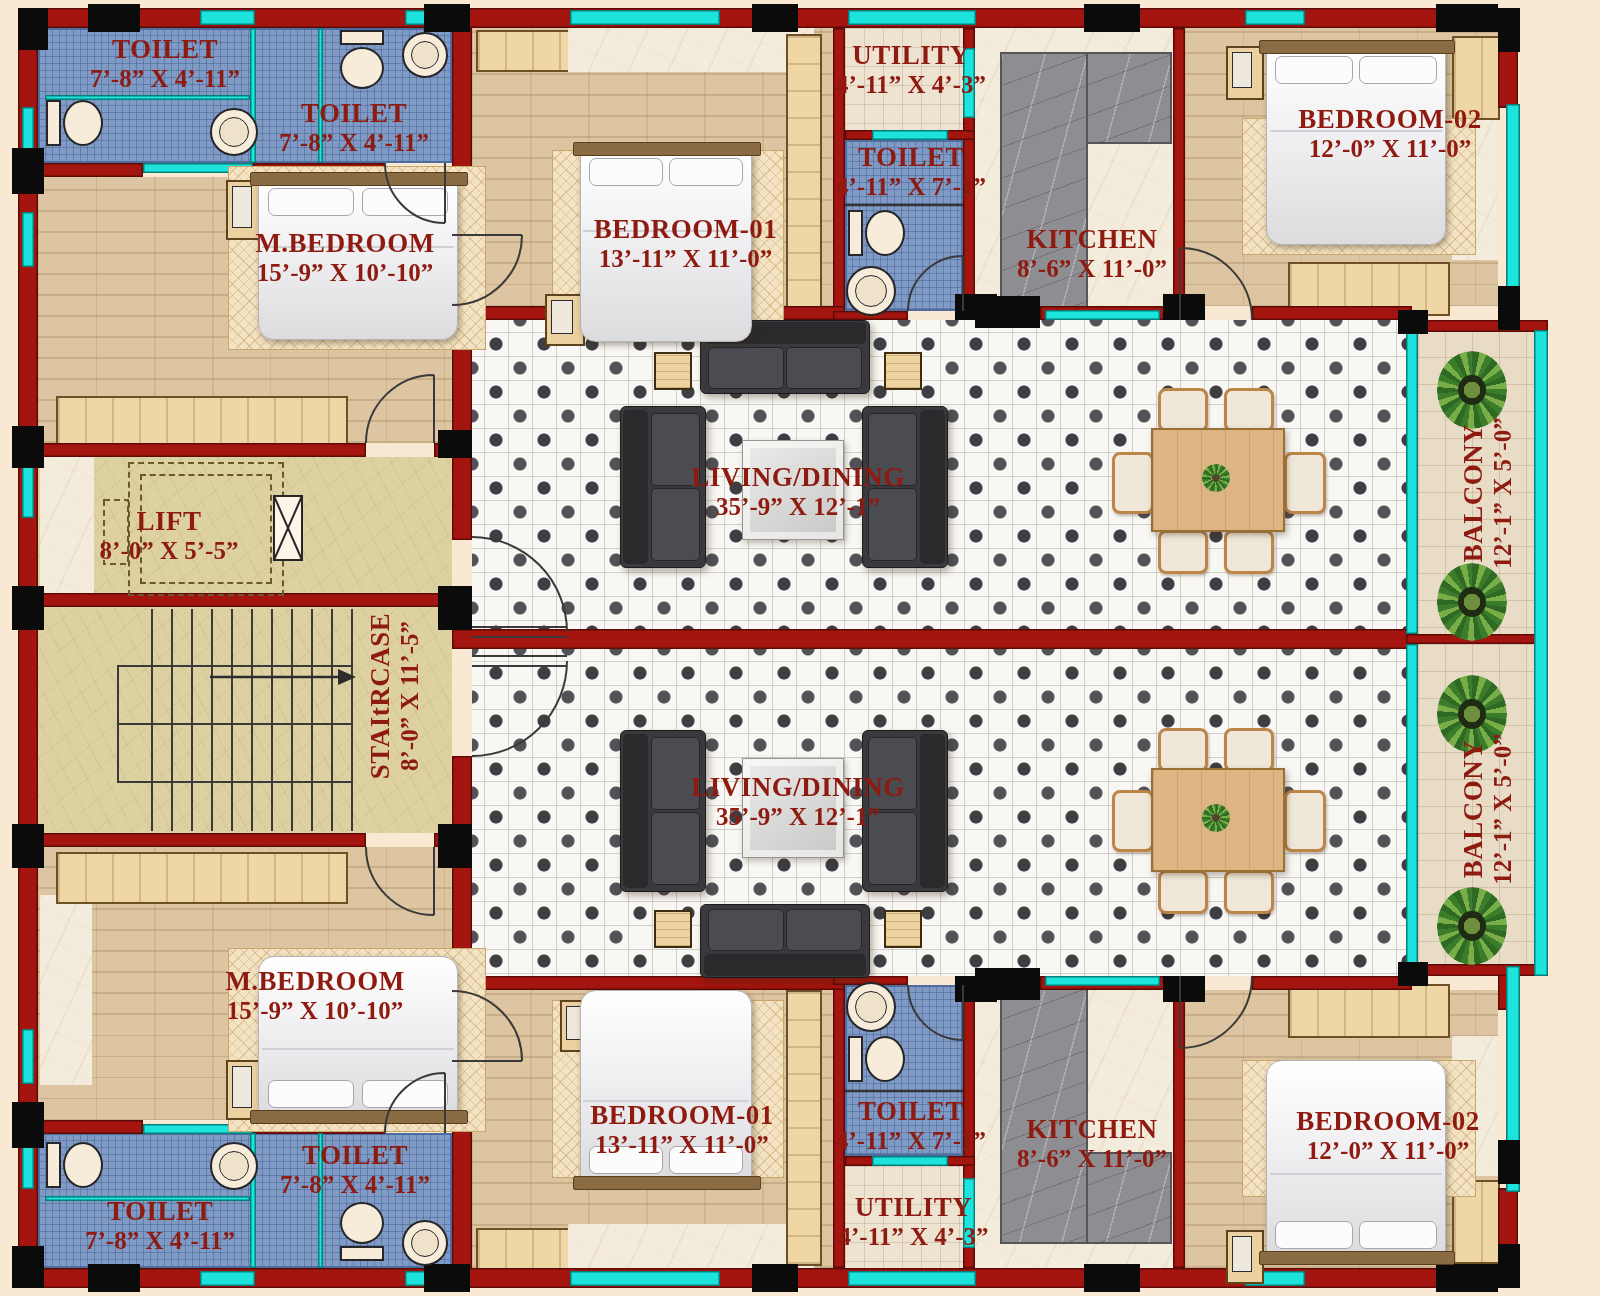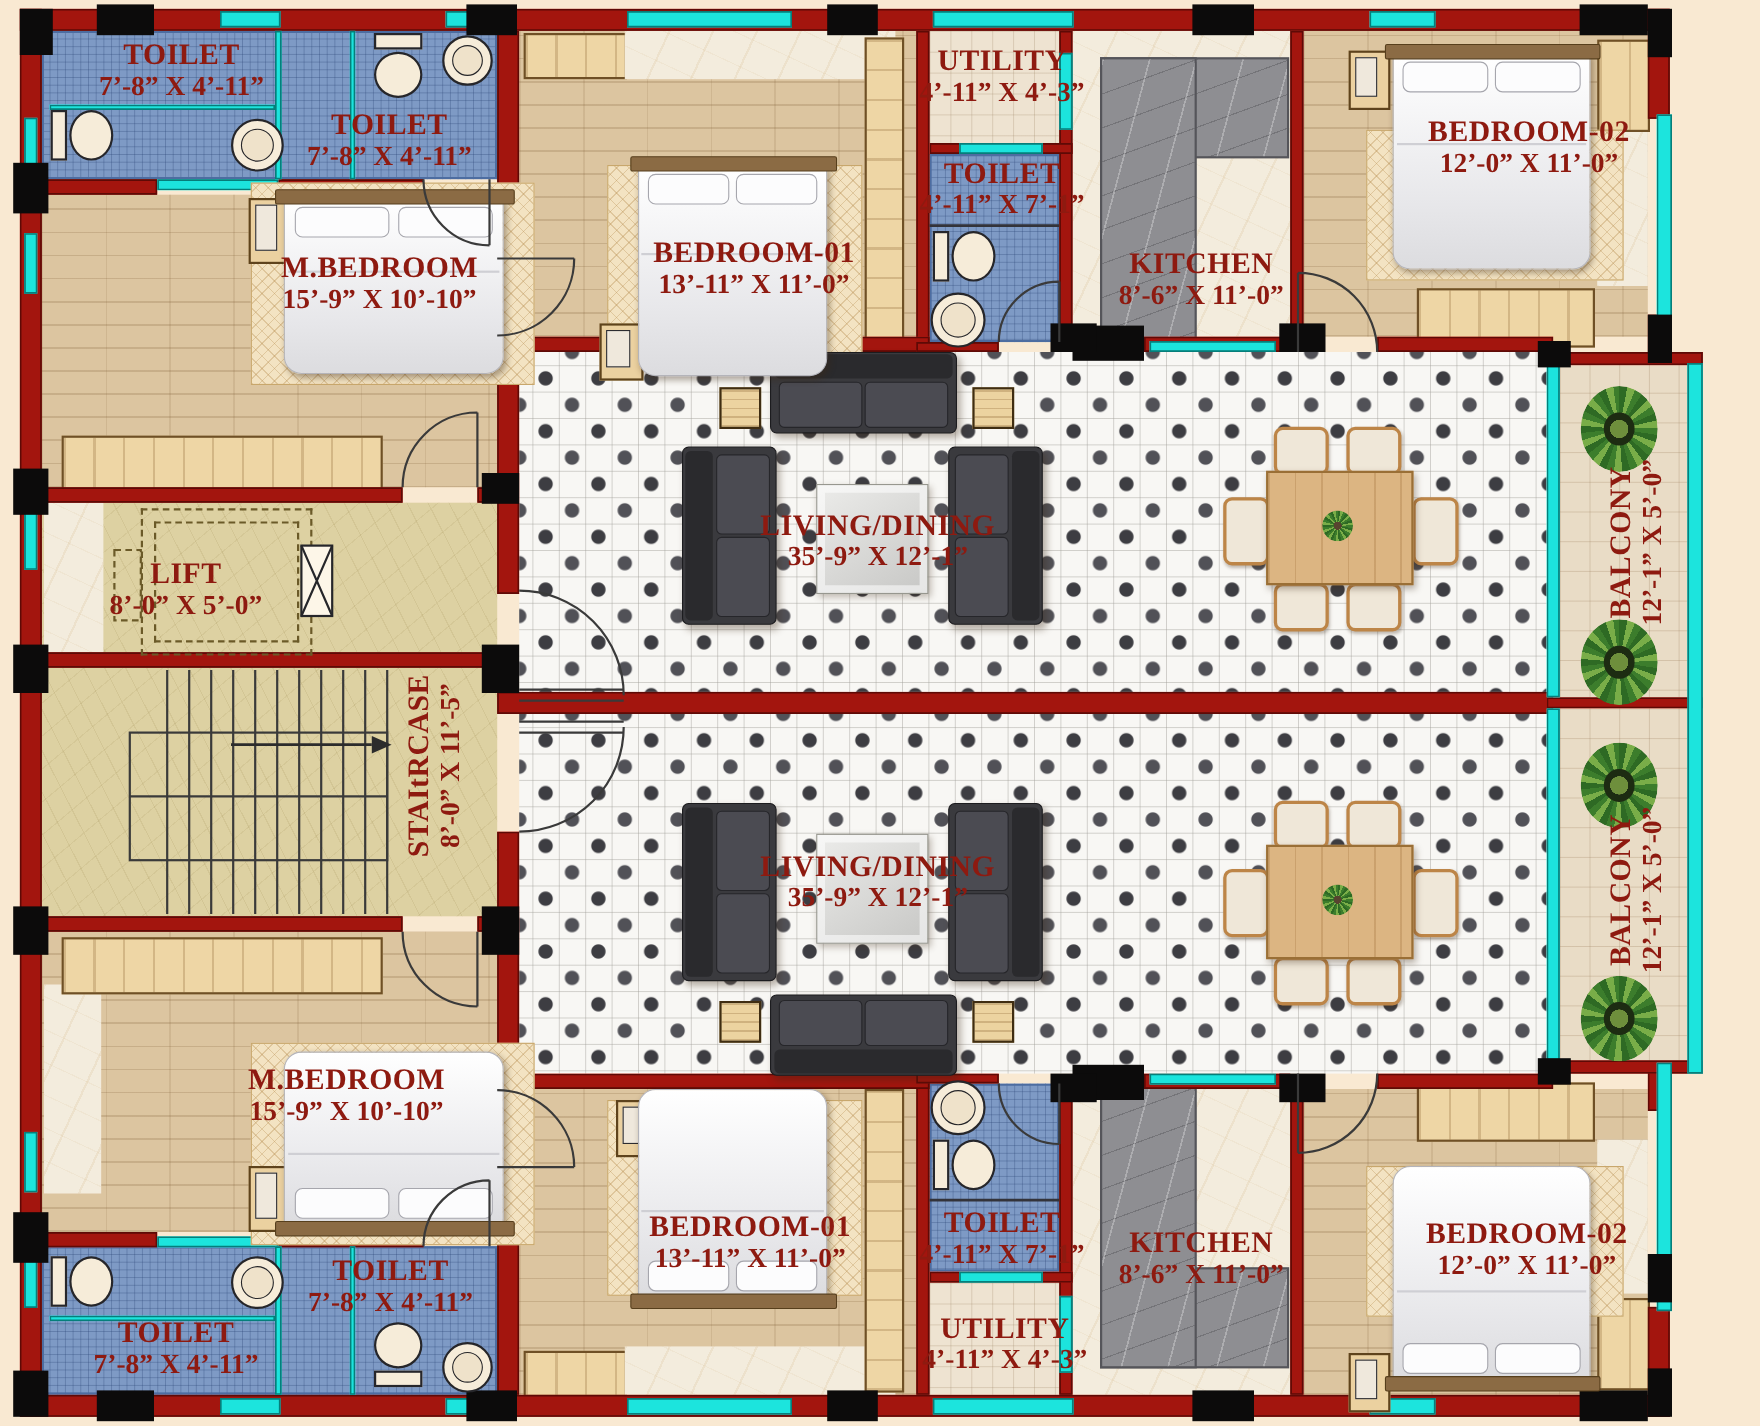--- a/index.html
+++ b/index.html
@@ -526,21 +526,21 @@
   <div class="lbl" style="left:608px;top:462px;width:380px;">
     <div class="nm">LIVING/DINING</div>
     <div class="dm">35’-9” X 12’-1”</div>
     </div>
   <div class="lbl rot" style="left:1402px;top:464px;width:170px;height:58px;">
     <div class="nm">BALCONY</div>
     <div class="dm">12’-1” X 5’-0”</div>
     </div>
   <div class="lbl" style="left:80px;top:506px;width:178px;">
     <div class="nm">LIFT</div>
-    <div class="dm">8’-0” X 5’-0”</div>
+    <div class="dm">8’-0” X 5’-5”</div>
     </div>
   <div class="lbl rot" style="left:284px;top:666px;width:222px;height:60px;">
     <div class="nm">STAItRCASE</div>
     <div class="dm">8’-0” X 11’-5”</div>
     </div>
   <div class="lbl" style="left:608px;top:772px;width:380px;">
     <div class="nm">LIVING/DINING</div>
     <div class="dm">35’-9” X 12’-1”</div>
     </div>
   <div class="lbl rot" style="left:1402px;top:780px;width:170px;height:58px;">

